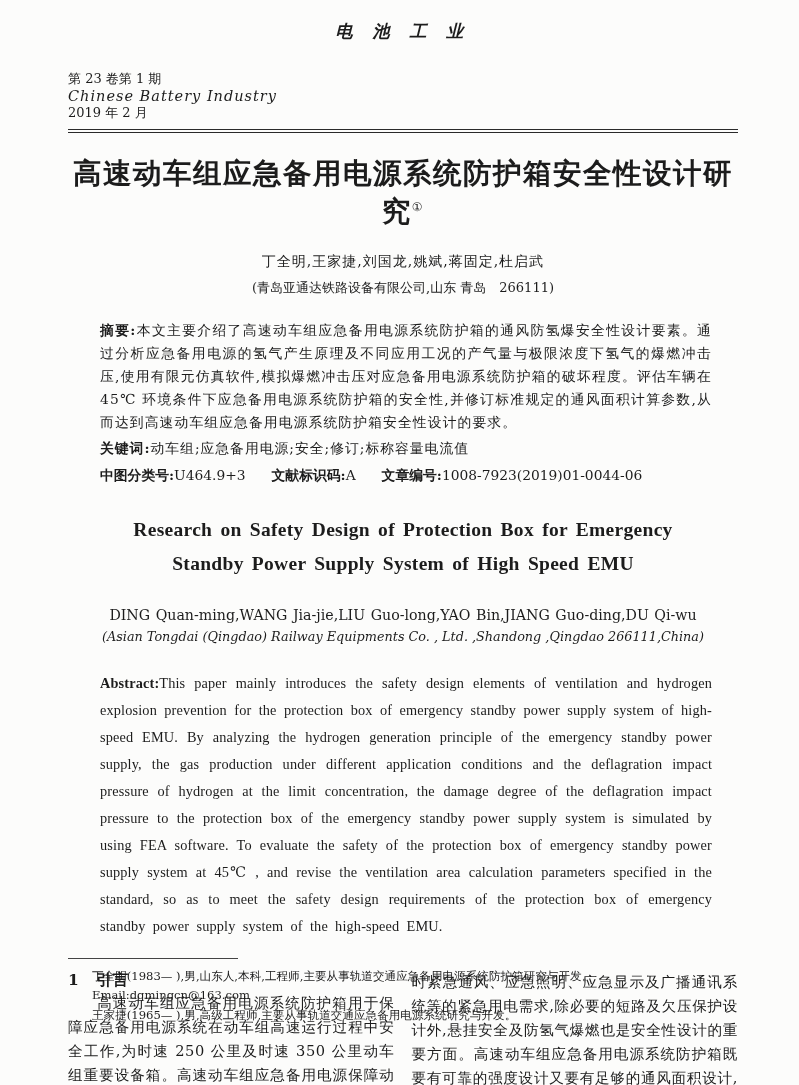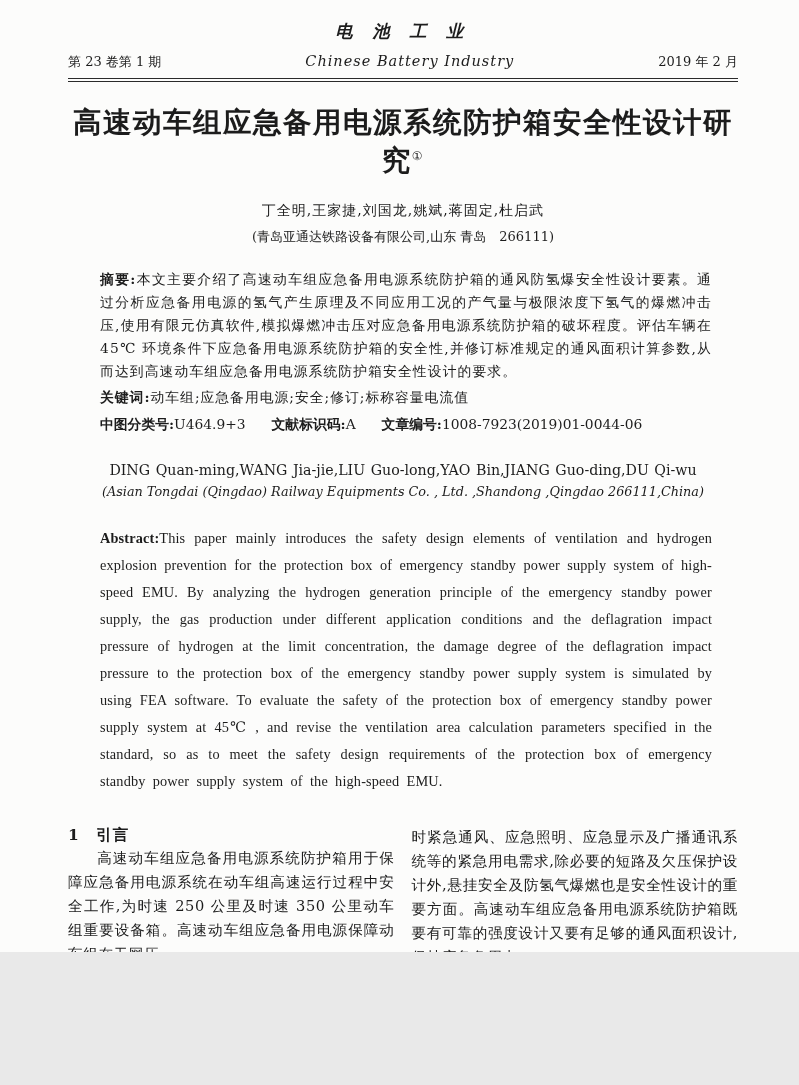--- a/index.html
+++ b/index.html
@@ -1,35 +1,35 @@
 <!DOCTYPE html>
 <html><head>
 <meta charset="utf-8">
 <style>
   * { margin: 0; padding: 0; box-sizing: border-box; }
   html, body { background: #e9e9e9; }
   .page {
     position: relative;
-    width: 799px; height: 952px;
+    width: 799px; height: 1085px;
     margin: 0 auto;
     background: #fcfcfb;
     color: #1c1c1c;
     font-family: "DejaVu Serif", serif;
     overflow: hidden;
   }
   .content { padding: 20px 61px 0 68px; }
 
   
   .journal-cn {
     text-align: center; font-weight: bold; font-size: 17px;
     letter-spacing: 7px; font-style: italic;
   }
   .head-row {
     display: flex; justify-content: space-between; align-items: baseline;
-    margin-top: 10px; font-size: 13px;
+    margin-top: 27px; font-size: 13px; flex-direction: column;
   }
   .journal-en { font-style: italic; font-size: 14.5px; letter-spacing: 1px; }
   .double-rule {
     margin-top: 7px; height: 4px;
     border-top: 1.6px solid #2a2a2a; border-bottom: 1.6px solid #2a2a2a;
   }
   .section-marker { margin: 12px 0 0 4px; font-size: 12.5px; letter-spacing: 2px; }
 
   
   .title-cn {
@@ -121,20 +121,21 @@
     <div class="double-rule"></div>
 
     <h1 class="title-cn"><span>高速动车组应急备用电源系统防护箱安全性设计研究</span><sup>①</sup></h1>
     <div class="authors-cn">丁全明,王家捷,刘国龙,姚斌,蒋固定,杜启武</div>
     <div class="affil-cn">(青岛亚通达铁路设备有限公司,山东 青岛　266111)</div>
 
     <p class="abstract-cn"><b>摘要:</b><span>本文主要介绍了高速动车组应急备用电源系统防护箱的通风防氢爆安全性设计要素。通过分析应急备用电源的氢气产生原理及不同应用工况的产气量与极限浓度下氢气的爆燃冲击压,使用有限元仿真软件,模拟爆燃冲击压对应急备用电源系统防护箱的破坏程度。评估车辆在 45℃ 环境条件下应急备用电源系统防护箱的安全性,并修订标准规定的通风面积计算参数,从而达到高速动车组应急备用电源系统防护箱安全性设计的要求。</span></p>
     <p class="kw-cn"><b>关键词:</b><span>动车组;应急备用电源;安全;修订;标称容量电流值</span></p>
     <p class="meta-cn"><b>中图分类号:</b><span>U464.9+3</span><span class="gap"></span><b>文献标识码:</b><span>A</span><span class="gap"></span><b>文章编号:</b><span>1008-7923(2019)01-0044-06</span></p>
 
+    <h2 class="title-en"><span>Research on Safety Design of Protection Box for Emergency</span><br><span>Standby Power Supply System of High Speed EMU</span></h2>
     <div class="authors-en">DING Quan-ming,WANG Jia-jie,LIU Guo-long,YAO Bin,JIANG Guo-ding,DU Qi-wu</div>
     <div class="affil-en">(Asian Tongdai (Qingdao) Railway Equipments Co. , Ltd. ,Shandong ,Qingdao 266111,China)</div>
 
     <p class="abstract-en"><b>Abstract:</b><span>This paper mainly introduces the safety design elements of ventilation and hydrogen explosion prevention for the protection box of emergency standby power supply system of high-speed EMU. By analyzing the hydrogen generation principle of the emergency standby power supply, the gas production under different application conditions and the deflagration impact pressure of hydrogen at the limit concentration, the damage degree of the deflagration impact pressure to the protection box of the emergency standby power supply system is simulated by using FEA software. To evaluate the safety of the protection box of emergency standby power supply system at 45℃ , and revise the ventilation area calculation parameters specified in the standard, so as to meet the safety design requirements of the protection box of emergency standby power supply system of the high-speed EMU.</span></p>
 
     <div class="columns">
       <div class="col">
         <h3 class="sec-heading">1　引言</h3>
         <p class="indent">高速动车组应急备用电源系统防护箱用于保障应急备用电源系统在动车组高速运行过程中安全工作,为时速 250 公里及时速 350 公里动车组重要设备箱。高速动车组应急备用电源保障动车组在无网压</p>
       </div>

